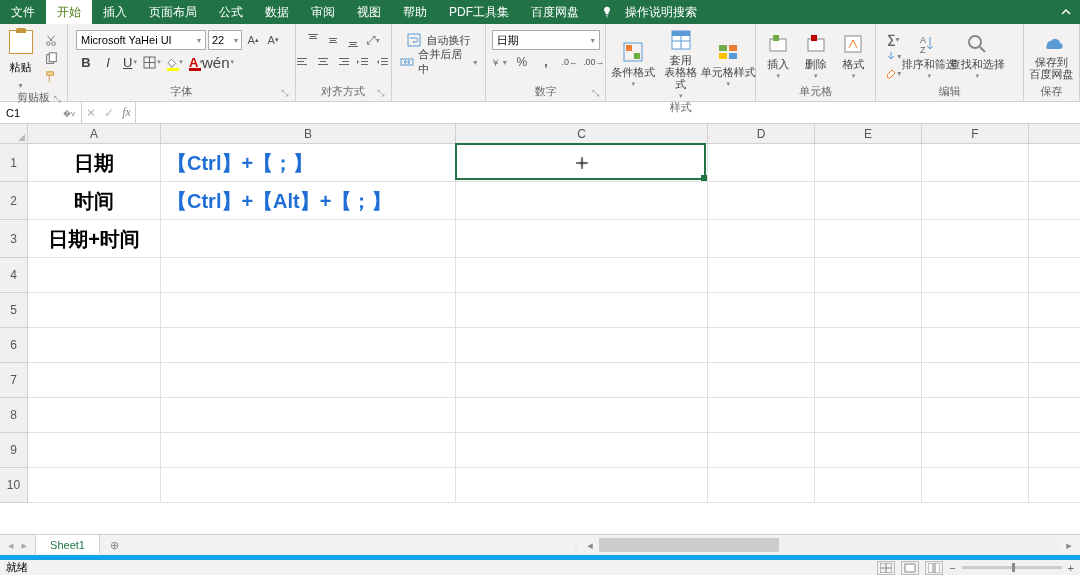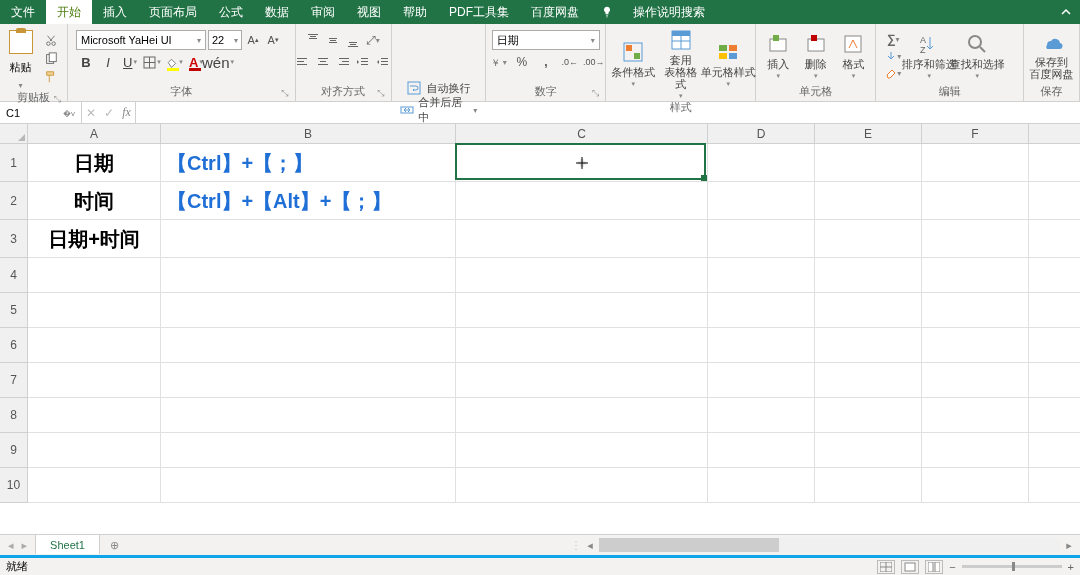--- a/index.html
+++ b/index.html
@@ -3,21 +3,21 @@
 <meta charset="utf-8">
 <style>
 * { margin: 0; padding: 0; box-sizing: border-box; }
 body { font-family: "Microsoft YaHei UI", sans-serif; font-size: 12px; background: #fff; overflow: hidden; width: 1080px; height: 575px; position: relative; }
 
 
 .title-bar { background: #217346; height: 24px; display: flex; align-items: stretch; color: #fff; position: relative; }
 .tab { padding: 0 11px; display: flex; align-items: center; font-size: 12px; cursor: pointer; }
 .tab.file { background: #217346; }
 .tab.active { background: #fff; color: #4d7c0f; }
-.tab.search { gap: 20px; }
+.tab.search { gap: 12px; }
 .min-btn { position: absolute; right: 4px; top: 2px; width: 20px; height: 20px; display: flex; align-items: center; justify-content: center; }
 
 
 .ribbon { background: #f3f2f1; height: 78px; border-bottom: 1px solid #d0d0d0; display: flex; align-items: stretch; }
 .ribbon-group { border-right: 1px solid #d0d0d0; display: flex; flex-direction: column; justify-content: space-between; position: relative; padding: 2px 4px 0 4px; }
 .ribbon-group-label { text-align: center; font-size: 11px; color: #666; padding-bottom: 2px; position: relative; }
 .ribbon-group-label .expand { position: absolute; right: 2px; bottom: 2px; color: #888; font-size: 9px; }
 .rg-body { flex: 1; display: flex; align-items: center; gap: 2px; }
 
 
@@ -39,21 +39,21 @@
 .fmt-btn .dd { font-size: 7px; margin-left: 1px; color: #888; }
 .color-bar { position: absolute; bottom: 1px; left: 3px; width: 12px; height: 3px; }
 
 
 .align-body { flex-direction: column; gap: 2px; padding: 4px 2px 0 2px; }
 .align-row { display: flex; gap: 0; }
 .al-btn { width: 20px; height: 20px; display: flex; align-items: center; justify-content: center; cursor: pointer; }
 .al-btn svg { width: 14px; height: 14px; }
 
 
-.wrap-body { flex-direction: column; gap: 2px; padding: 4px 4px 0 4px; margin-top: 48px; }
+.wrap-body { flex-direction: column; gap: 2px; padding: 4px 4px 0 4px; }
 .wrap-row { display: flex; align-items: center; gap: 4px; height: 20px; font-size: 11px; color: #444; cursor: pointer; }
 .wrap-ico { width: 16px; height: 16px; display: flex; align-items: center; justify-content: center; }
 
 
 .num-body { flex-direction: column; gap: 2px; padding: 4px 4px 0 4px; }
 .num-select { width: 108px; height: 20px; border: 1px solid #ababab; background: #fff; font-size: 11px; padding: 0 4px; display: flex; align-items: center; justify-content: space-between; }
 .num-row { display: flex; gap: 2px; }
 .nm-btn { width: 22px; height: 20px; display: flex; align-items: center; justify-content: center; font-size: 12px; color: #555; cursor: pointer; }
 
 
@@ -100,21 +100,21 @@
 .sheet-nav { display: flex; align-items: center; padding: 0 8px; gap: 8px; color: #aaa; }
 .sheet-tab { background: #fff; border: 1px solid #d0d0d0; border-bottom: none; padding: 0 14px; display: flex; align-items: center; position: relative; top: -1px; color: #217346; }
 .sheet-add { display: flex; align-items: center; padding: 0 10px; color: #888; }
 .sheet-divider { width: 6px; display: flex; align-items: center; justify-content: center; color: #ccc; }
 .hscroll { flex: 1; display: flex; align-items: center; padding: 0 4px; }
 .hscroll-track { flex: 1; height: 14px; background: #f0f0f0; position: relative; margin: 0 2px; }
 .hscroll-thumb { position: absolute; left: 0; top: 0; height: 14px; width: 180px; background: #cdcdcd; }
 .hscroll-btn { width: 14px; color: #888; text-align: center; }
 
 
-.status-bar { height: 20px; background: #f3f2f1; border-top: 3px solid #0ea5e9; display: flex; align-items: center; justify-content: space-between; font-size: 11px; padding: 4px 6px; }
+.status-bar { height: 20px; background: #f3f2f1; border-top: 5px solid #0ea5e9; display: flex; align-items: center; justify-content: space-between; font-size: 11px; padding: 4px 6px; }
 .view-btns { display: flex; align-items: center; gap: 6px; color: #666; }
 .view-btns .vb { width: 18px; height: 14px; border: 1px solid #bbb; display: flex; align-items: center; justify-content: center; font-size: 10px; }
 .zoom-slider { width: 100px; height: 3px; background: #ccc; position: relative; }
 .zoom-slider::after { content: ""; position: absolute; left: 50%; top: -3px; width: 3px; height: 9px; background: #888; }
 
 .dd-caret { font-size: 8px; color: #888; }
 </style>
 </head>
 <body>
 

